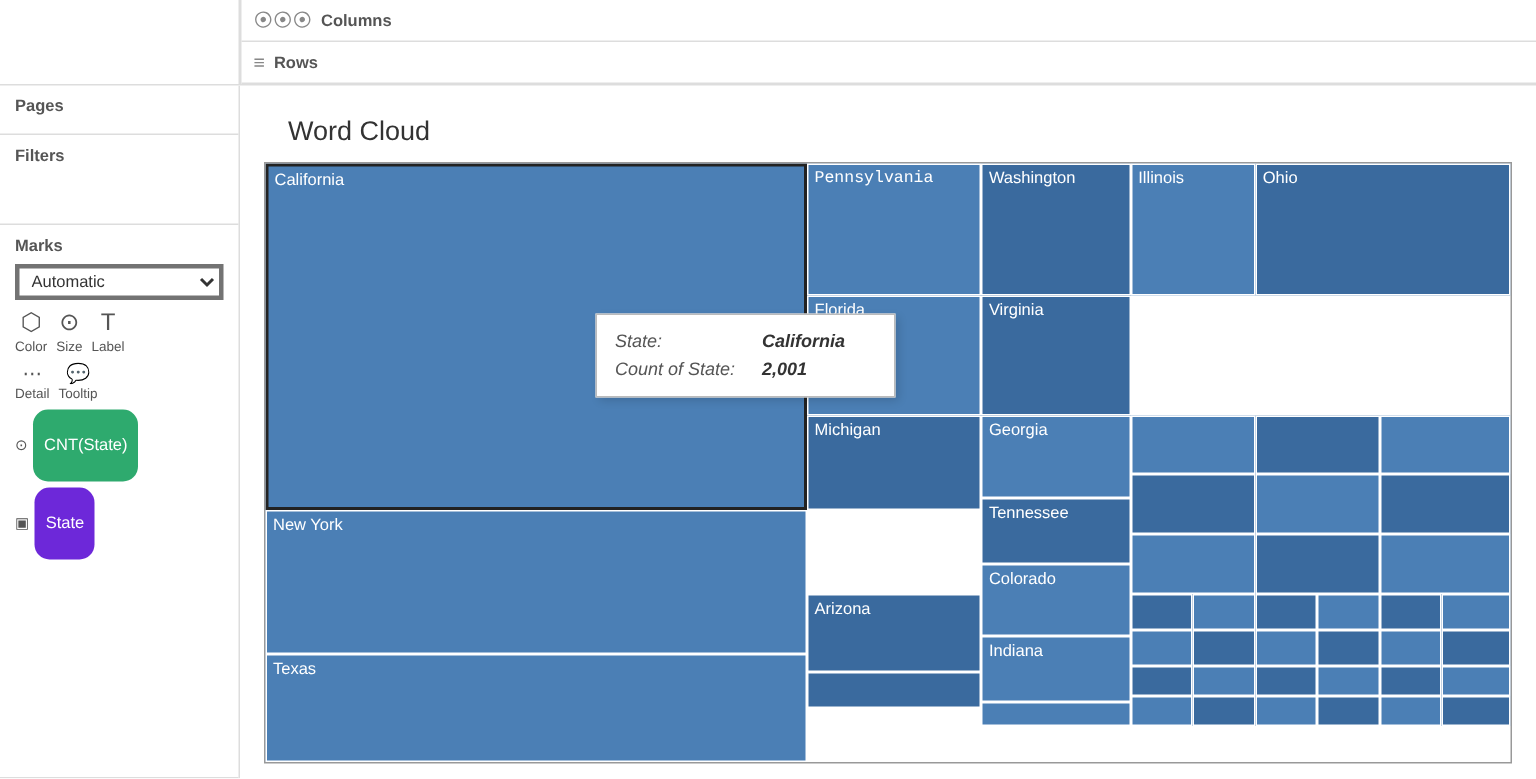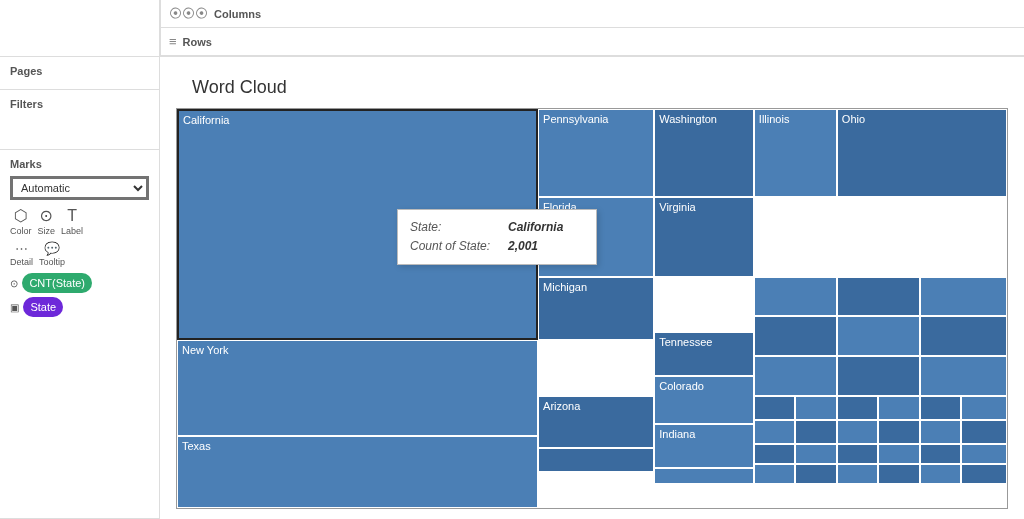--- a/index.html
+++ b/index.html
@@ -159,21 +159,21 @@
       gap: 4px;
       font-size: 11px;
     }
 
     .pill-icon {
       font-size: 10px;
       color: #555;
     }
 
     .pill-badge {
-      padding: 4px 7px;
+      padding: 18px 7px;
       border-radius: 10px;
       font-size: 11px;
       font-weight: 500;
       color: #fff;
       display: inline-block;
     }
 
     .pill-badge.green {
       background: #2eaa6e;
     }
@@ -331,27 +331,28 @@
           <div class="tm-cell dark" style="left: 69.5%; top: 52%; width: 10%; height: 10%;"></div>
           <div class="tm-cell" style="left: 89.5%; top: 42%; width: 10.5%; height: 10%;"></div>
           <div class="tm-cell dark" style="left: 79.5%; top: 42%; width: 10%; height: 10%;"></div>
           <div class="tm-cell" style="left: 69.5%; top: 42%; width: 10%; height: 10%;"></div>
           <div class="tm-cell" style="left: 57.5%; top: 79%; width: 12%; height: 11%;">Indiana</div>
           <div class="tm-cell dark" style="left: 43.5%; top: 72%; width: 14%; height: 13%;">Arizona</div>
           <div class="tm-cell" style="left: 0%; top: 82%; width: 43.5%; height: 18%;">Texas</div>
           <div class="tm-cell" style="left: 57.5%; top: 67%; width: 12%; height: 12%;">Colorado</div>
           <div class="tm-cell dark" style="left: 57.5%; top: 56%; width: 12%; height: 11%;">Tennessee</div>
           <div class="tm-cell dark" style="left: 43.5%; top: 42%; width: 14%; height: 16%;">Michigan</div>
+          <div class="tm-cell" style="left: 57.5%; top: 42%; width: 12%; height: 14%;">Georgia</div>
           <div class="tm-cell" style="left: 0%; top: 58%; width: 43.5%; height: 24%;">New York</div>
           <div class="tm-cell dark" style="left: 57.5%; top: 22%; width: 12%; height: 20%;">Virginia</div>
           <div class="tm-cell" style="left: 43.5%; top: 22%; width: 14%; height: 20%;">Florida</div>
           <div class="tm-cell dark" style="left: 79.5%; top: 0%; width: 20.5%; height: 22%;">Ohio</div>
           <div class="tm-cell" style="left: 69.5%; top: 0%; width: 10%; height: 22%;">Illinois</div>
           <div class="tm-cell dark" style="left: 57.5%; top: 0%; width: 12%; height: 22%;">Washington</div>
-          <div class="tm-cell" style="left: 43.5%; top: 0%; width: 14%; height: 22%;">Pennsylvania</div>
+          <div class="tm-cell" style="left: 43.5%; top: 0%; width: 14%; height: 22%; font-family: Liberation Mono, monospace;">Pennsylvania</div>
           <div class="tm-cell" style="left: 0%; top: 0%; width: 43.5%; height: 58%; border: 2px solid rgb(34, 34, 34);">California</div>
 
         <div class="tooltip" style="left: 220px; top: 100px; font-style: italic;">
           <div class="tooltip-row">
             <span class="tooltip-key">State:</span>
             <span class="tooltip-val">California</span>
           </div>
           <div class="tooltip-row">
             <span class="tooltip-key">Count of State:</span>
             <span class="tooltip-val">2,001</span>

